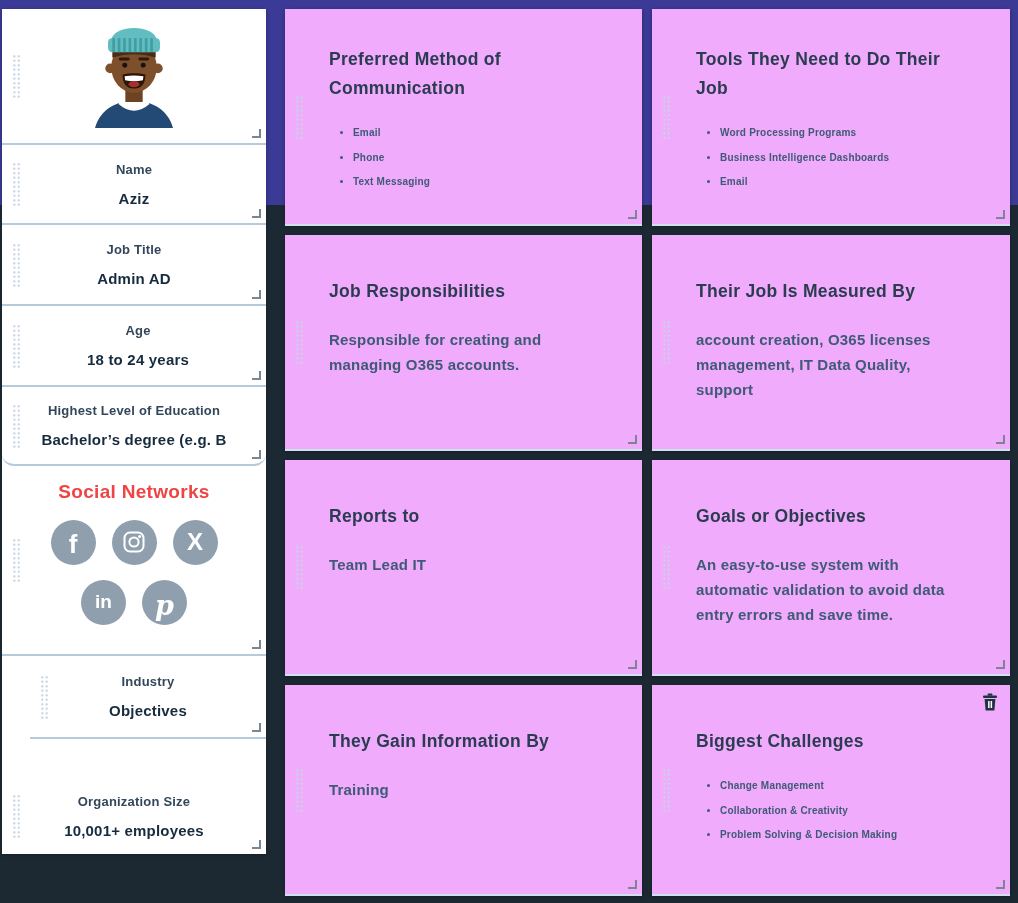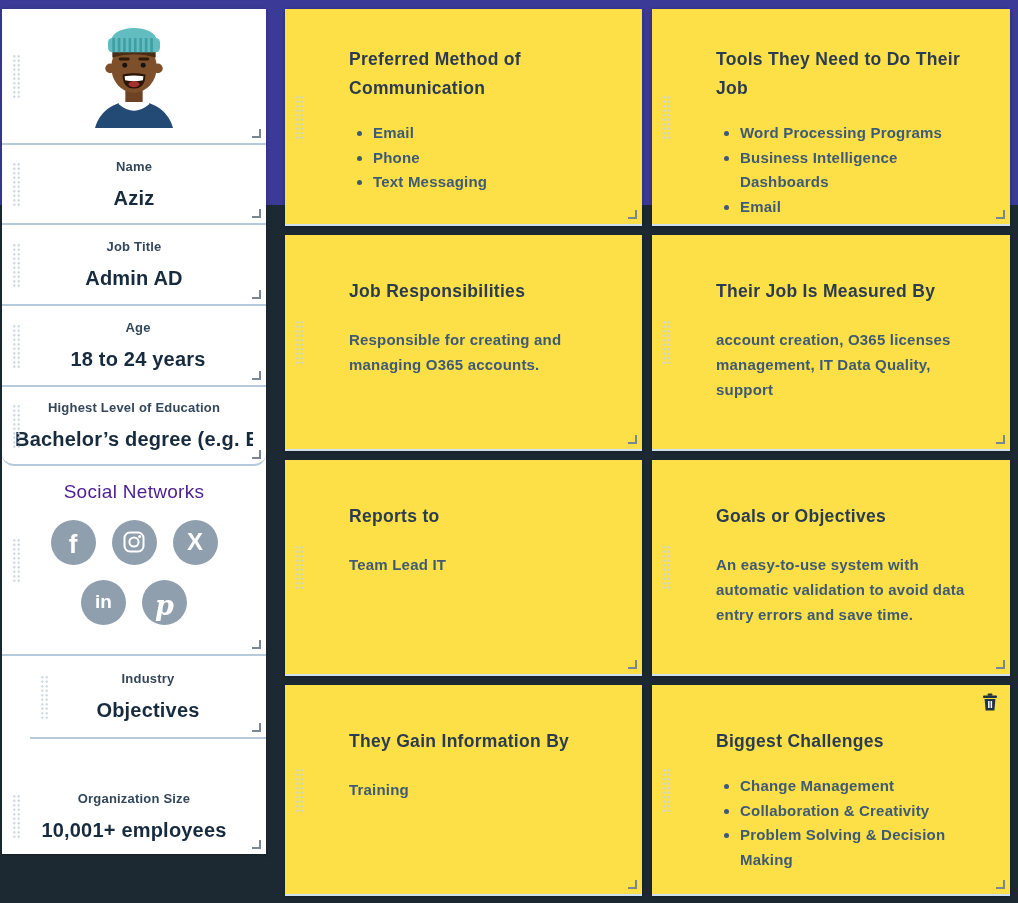--- a/index.html
+++ b/index.html
@@ -14,74 +14,74 @@
     position:absolute;top:9px;left:2px;width:264px;background:#ffffff;
     box-shadow:0 1px 4px rgba(0,0,0,.25);
   }
   .s-sec{
     position:relative;box-sizing:border-box;background:#fff;
     border-bottom:2px solid #b5cbdc;
     display:flex;flex-direction:column;align-items:center;justify-content:center;
   }
   .s-sec:last-child{border-bottom:none;margin-top:39px;}
   .s-label{font-size:13px;font-weight:bold;color:#33475b;letter-spacing:.2px;}
-  .s-value{font-size:20px;font-weight:bold;color:#172b3e;margin-top:13px;letter-spacing:.2px;
+  .s-value{font-size:15px;font-weight:bold;color:#172b3e;margin-top:13px;letter-spacing:.2px;
            max-width:238px;white-space:nowrap;overflow:hidden;}
   
   .drag{
     position:absolute;left:10px;top:50%;transform:translateY(-50%);
     width:9px;height:44px;
     background-image:radial-gradient(circle,#c7d4e2 1.1px,transparent 1.3px);
     background-size:4.5px 4.5px;cursor:grab;
   }
   
   .resize{
     position:absolute;right:5px;bottom:5px;width:7px;height:7px;
     border-right:2px solid #7a8793;border-bottom:2px solid #7a8793;cursor:nwse-resize;
   }
   
-  .social-title{font-size:19px;font-weight:normal;color:#4c1d95;letter-spacing:.3px;margin-bottom:17px;}
+  .social-title{font-size:19px;font-weight:bold;color:#ef4444;letter-spacing:.3px;margin-bottom:17px;}
   .icon-row{display:flex;justify-content:center;gap:16px;margin-bottom:15px;}
   .icon-row:last-child{margin-bottom:0;}
   .s-icon{
     width:45px;height:45px;border-radius:50%;background:#8f9fae;color:#fff;
     display:flex;align-items:center;justify-content:center;cursor:pointer;
     font-weight:bold;
   }
   .glyph-facebook{font-size:26px;padding-top:5px;}
   .glyph-x{font-size:24px;}
   .glyph-linkedin{font-size:19px;letter-spacing:0;}
   .glyph-pinterest{font-family:"DejaVu Serif",serif;font-style:italic;font-size:27px;padding-top:6px;}
   
   .grid{
     position:absolute;top:9px;left:285px;width:725px;
     display:grid;grid-template-columns:357px 358px;
     grid-template-rows:217px 216px 216px 211px;
     column-gap:10px;row-gap:9px;
   }
   .card{
-    position:relative;background:#fde047;box-sizing:border-box;
+    position:relative;background:#f0abfc;box-sizing:border-box;
     border-bottom:2px solid #cfe1ee;
-    padding:42px 44px 10px 64px;
+    padding:42px 44px 10px 44px;
     box-shadow:0 1px 4px rgba(0,0,0,.3);
   }
   .card.r1{padding-top:36px;}
   .card h2{
     margin:0;font-size:17.5px;line-height:29px;color:#2b3c50;letter-spacing:.3px;
     font-weight:bold;
   }
   .card p{
     margin:21px 0 0 0;font-size:15px;line-height:25px;color:#3f5a75;
     font-weight:bold;letter-spacing:.2px;
   }
   .card ul{
     margin:18px 0 0 0;padding-left:24px;
   }
   .card ul li{
-    font-size:15px;line-height:24.5px;color:#3f5a75;font-weight:bold;letter-spacing:.2px;
+    font-size:10px;line-height:24.5px;color:#3f5a75;font-weight:bold;letter-spacing:.2px;
   }
   .trash-btn{
     position:absolute;top:8px;right:12px;width:16px;height:18px;border:none;background:none;
     padding:0;cursor:pointer;
   }
 </style>
 </head>
 <body>
 
 <div class="purple-band"></div>

